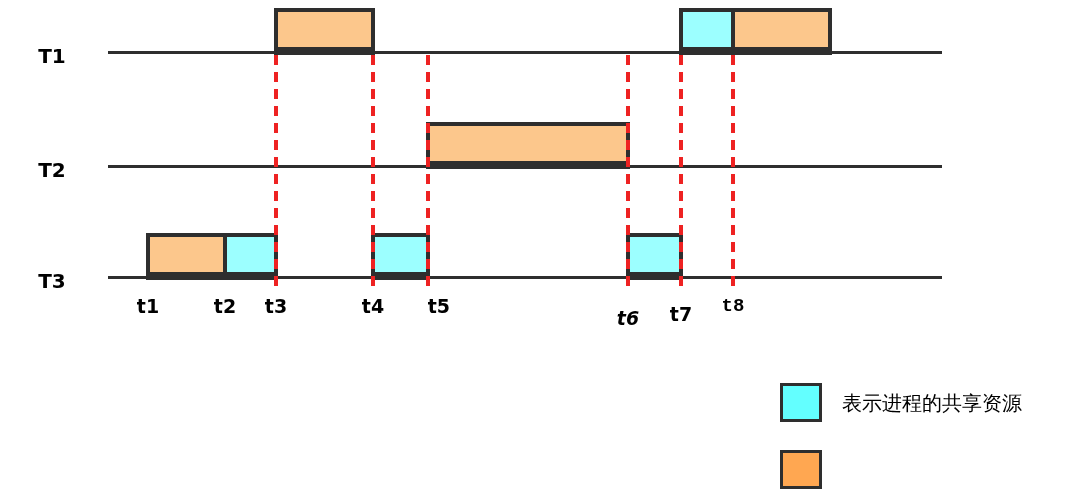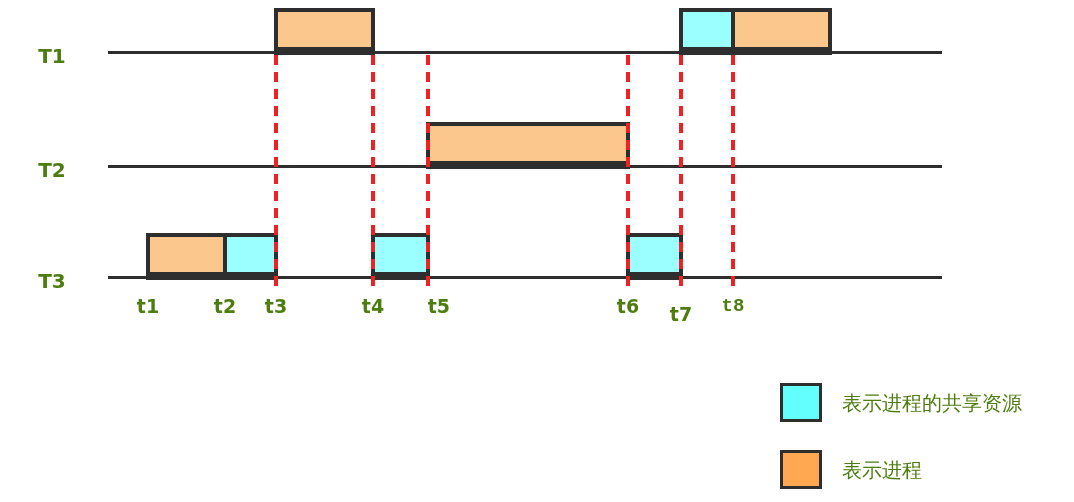--- a/index.html
+++ b/index.html
@@ -26,21 +26,21 @@
     font-weight:bold;font-size:19px;line-height:24px;text-align:center;
   }
   .legend-swatch{position:absolute;z-index:1;box-sizing:border-box;border:3px solid;}
   .legend-label{
     position:absolute;z-index:1;font-size:20px;line-height:40px;white-space:nowrap;
   }
 </style>
 </head>
 <body>
 
-<div id="canvas" style="width: 1074px; height: 502px; background: rgb(255, 255, 255); color: #4d7c0f;">
+<div id="canvas" style="width: 1074px; height: 502px; background: rgb(255, 255, 255); color: #000000;">
   <div id="legend-layer"></div>
 <div class="tl-line" style="left: 108px; top: 51px; width: 834px; height: 3px; background: rgb(46, 46, 46);"></div>
     <div class="row-label" style="left: 22px; top: 42px;">T1</div>
     <div class="tl-line" style="left: 108px; top: 165px; width: 834px; height: 3px; background: rgb(46, 46, 46);"></div>
     <div class="row-label" style="left: 22px; top: 156px;">T2</div>
     <div class="tl-line" style="left: 108px; top: 276px; width: 834px; height: 3px; background: rgb(46, 46, 46);"></div>
     <div class="row-label" style="left: 22px; top: 267px;">T3</div>
     <div class="seg" style="left: 274px; top: 8px; width: 101px; height: 47px; background: rgb(252, 199, 140); border-color: rgb(46, 46, 46);"></div>
     <div class="seg" style="left: 679px; top: 8px; width: 56px; height: 47px; background: rgb(156, 255, 255); border-color: rgb(46, 46, 46);"></div>
     <div class="seg" style="left: 731px; top: 8px; width: 101px; height: 47px; background: rgb(252, 199, 140); border-color: rgb(46, 46, 46);"></div>
@@ -53,20 +53,19 @@
     <div class="guide" style="left: 371px; top: 55px; height: 233px; background: repeating-linear-gradient(rgb(238, 34, 34) 0px, rgb(238, 34, 34) 10px, transparent 10px, transparent 17px);"></div>
     <div class="guide" style="left: 426px; top: 55px; height: 233px; background: repeating-linear-gradient(rgb(238, 34, 34) 0px, rgb(238, 34, 34) 10px, transparent 10px, transparent 17px);"></div>
     <div class="guide" style="left: 626px; top: 55px; height: 233px; background: repeating-linear-gradient(rgb(238, 34, 34) 0px, rgb(238, 34, 34) 10px, transparent 10px, transparent 17px);"></div>
     <div class="guide" style="left: 679px; top: 55px; height: 233px; background: repeating-linear-gradient(rgb(238, 34, 34) 0px, rgb(238, 34, 34) 10px, transparent 10px, transparent 17px);"></div>
     <div class="guide" style="left: 731px; top: 55px; height: 233px; background: repeating-linear-gradient(rgb(238, 34, 34) 0px, rgb(238, 34, 34) 10px, transparent 10px, transparent 17px);"></div>
     <div class="tick-label" style="left: 126px; top: 294px;">t1</div>
     <div class="tick-label" style="left: 203px; top: 294px;">t2</div>
     <div class="tick-label" style="left: 254px; top: 294px;">t3</div>
     <div class="tick-label" style="left: 351px; top: 294px;">t4</div>
     <div class="tick-label" style="left: 406px; top: 294px; text-align: right;">t5</div>
-    <div class="tick-label" style="left: 606px; top: 294px;">t6</div>
+    <div class="tick-label" style="left: 606px; top: 306px; font-style: italic;">t6</div>
     <div class="tick-label" style="left: 659px; top: 294px; margin-top: 8px;">t7</div>
     <div class="tick-label" style="left: 711px; top: 294px; font-family: Liberation Mono, monospace;">t8</div>
     <div class="legend-swatch" style="left: 780px; top: 383px; width: 42px; height: 39px; background: rgb(99, 255, 255); border-color: rgb(46, 46, 46);"></div>
     <div class="legend-label" style="left: 842px; top: 383px;">表示进程的共享资源</div>
     <div class="legend-swatch" style="left: 780px; top: 450px; width: 42px; height: 39px; background: rgb(255, 167, 81); border-color: rgb(46, 46, 46);"></div>
-    <div class="legend-label" style="left: 842px; top: 450px;">表示进程</div>
   </div>
 
 </body></html>

